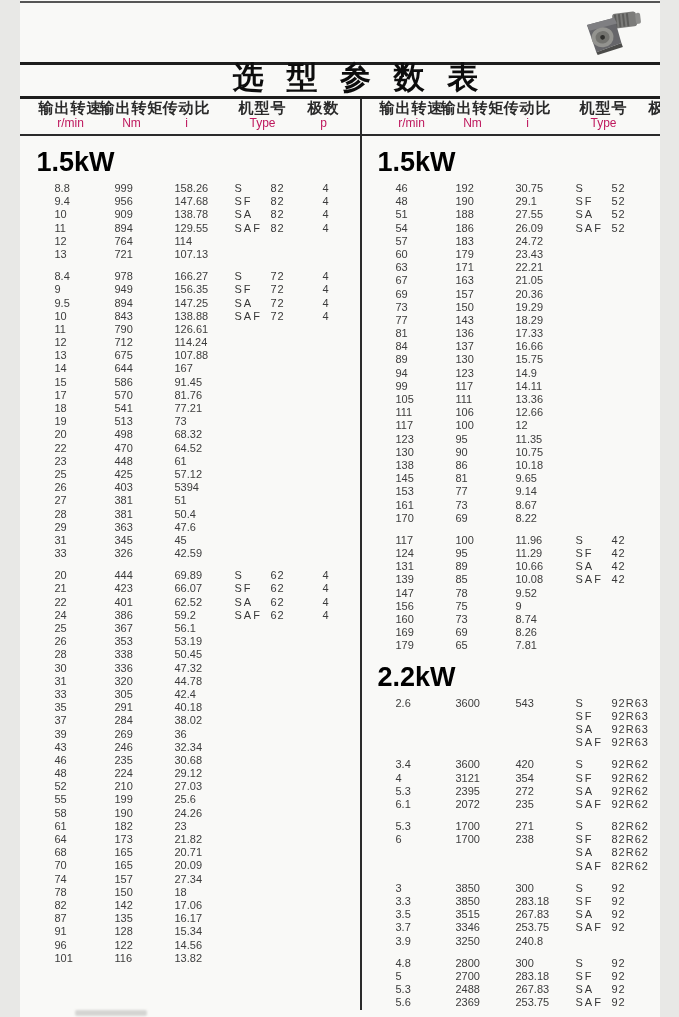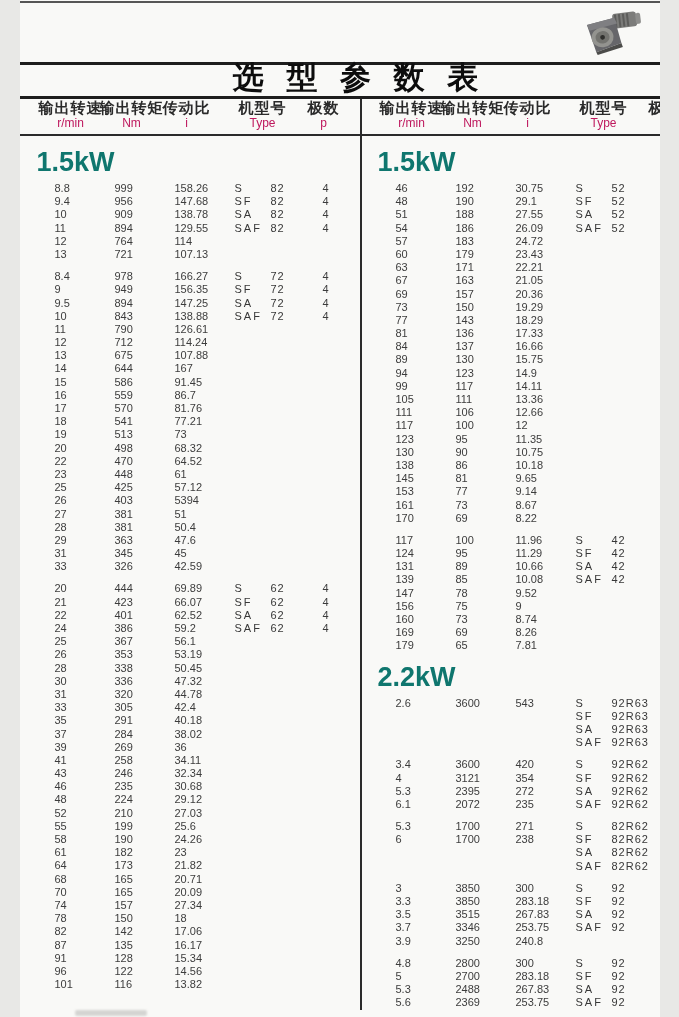--- a/index.html
+++ b/index.html
@@ -32,21 +32,21 @@
   .hc4 { left:214px; width:58px; }
   .hc5 { left:286px; width:36px; }
   .hzh { display:block; font-size:15px; line-height:14px; color:#2a2a2a; letter-spacing:1px;font-weight:bold; }
   .hen { display:block; font-size:12px; line-height:16px; color:#be185d; }
 
   .data-col { position:absolute; top:139px; width:339px; }
   .col-left  { left:0; }
   .col-right { left:341px; }
 
   .kw-label {
-    font-size:27px; font-weight:bold; line-height:30px; color:#0f766e;
+    font-size:27px; font-weight:bold; line-height:30px; color:#000000;
     margin:8px 0 5px 17px; letter-spacing:0px;
   }
   .blk { margin-bottom:9px; }
   .row { position:relative; height:13.2px; }
   .cell { position:absolute; top:0; font-size:11px; line-height:13px; white-space:nowrap; color:#3c3c3c; }
   .c-speed  { left:35px; }
   .c-torque { left:95px; }
   .c-ratio  { left:155px; }
   .c-type   { left:215px; letter-spacing:2px; color:#373737; }
   .c-model  { left:251px; letter-spacing:1px; color:#373737; }
@@ -236,25 +236,20 @@
           <span class="cell c-speed">14</span>
           <span class="cell c-torque">644</span>
           <span class="cell c-ratio">167</span>
         </div>
         <div class="row">
           <span class="cell c-speed">15</span>
           <span class="cell c-torque">586</span>
           <span class="cell c-ratio">91.45</span>
         </div>
         <div class="row">
-          <span class="cell c-speed">16</span>
-          <span class="cell c-torque">559</span>
-          <span class="cell c-ratio">86.7</span>
-        </div>
-        <div class="row">
           <span class="cell c-speed">17</span>
           <span class="cell c-torque">570</span>
           <span class="cell c-ratio">81.76</span>
         </div>
         <div class="row">
           <span class="cell c-speed">18</span>
           <span class="cell c-torque">541</span>
           <span class="cell c-ratio">77.21</span>
         </div>
         <div class="row">
@@ -385,25 +380,20 @@
           <span class="cell c-speed">37</span>
           <span class="cell c-torque">284</span>
           <span class="cell c-ratio">38.02</span>
         </div>
         <div class="row">
           <span class="cell c-speed">39</span>
           <span class="cell c-torque">269</span>
           <span class="cell c-ratio">36</span>
         </div>
         <div class="row">
-          <span class="cell c-speed">41</span>
-          <span class="cell c-torque">258</span>
-          <span class="cell c-ratio">34.11</span>
-        </div>
-        <div class="row">
           <span class="cell c-speed">43</span>
           <span class="cell c-torque">246</span>
           <span class="cell c-ratio">32.34</span>
         </div>
         <div class="row">
           <span class="cell c-speed">46</span>
           <span class="cell c-torque">235</span>
           <span class="cell c-ratio">30.68</span>
         </div>
         <div class="row">

